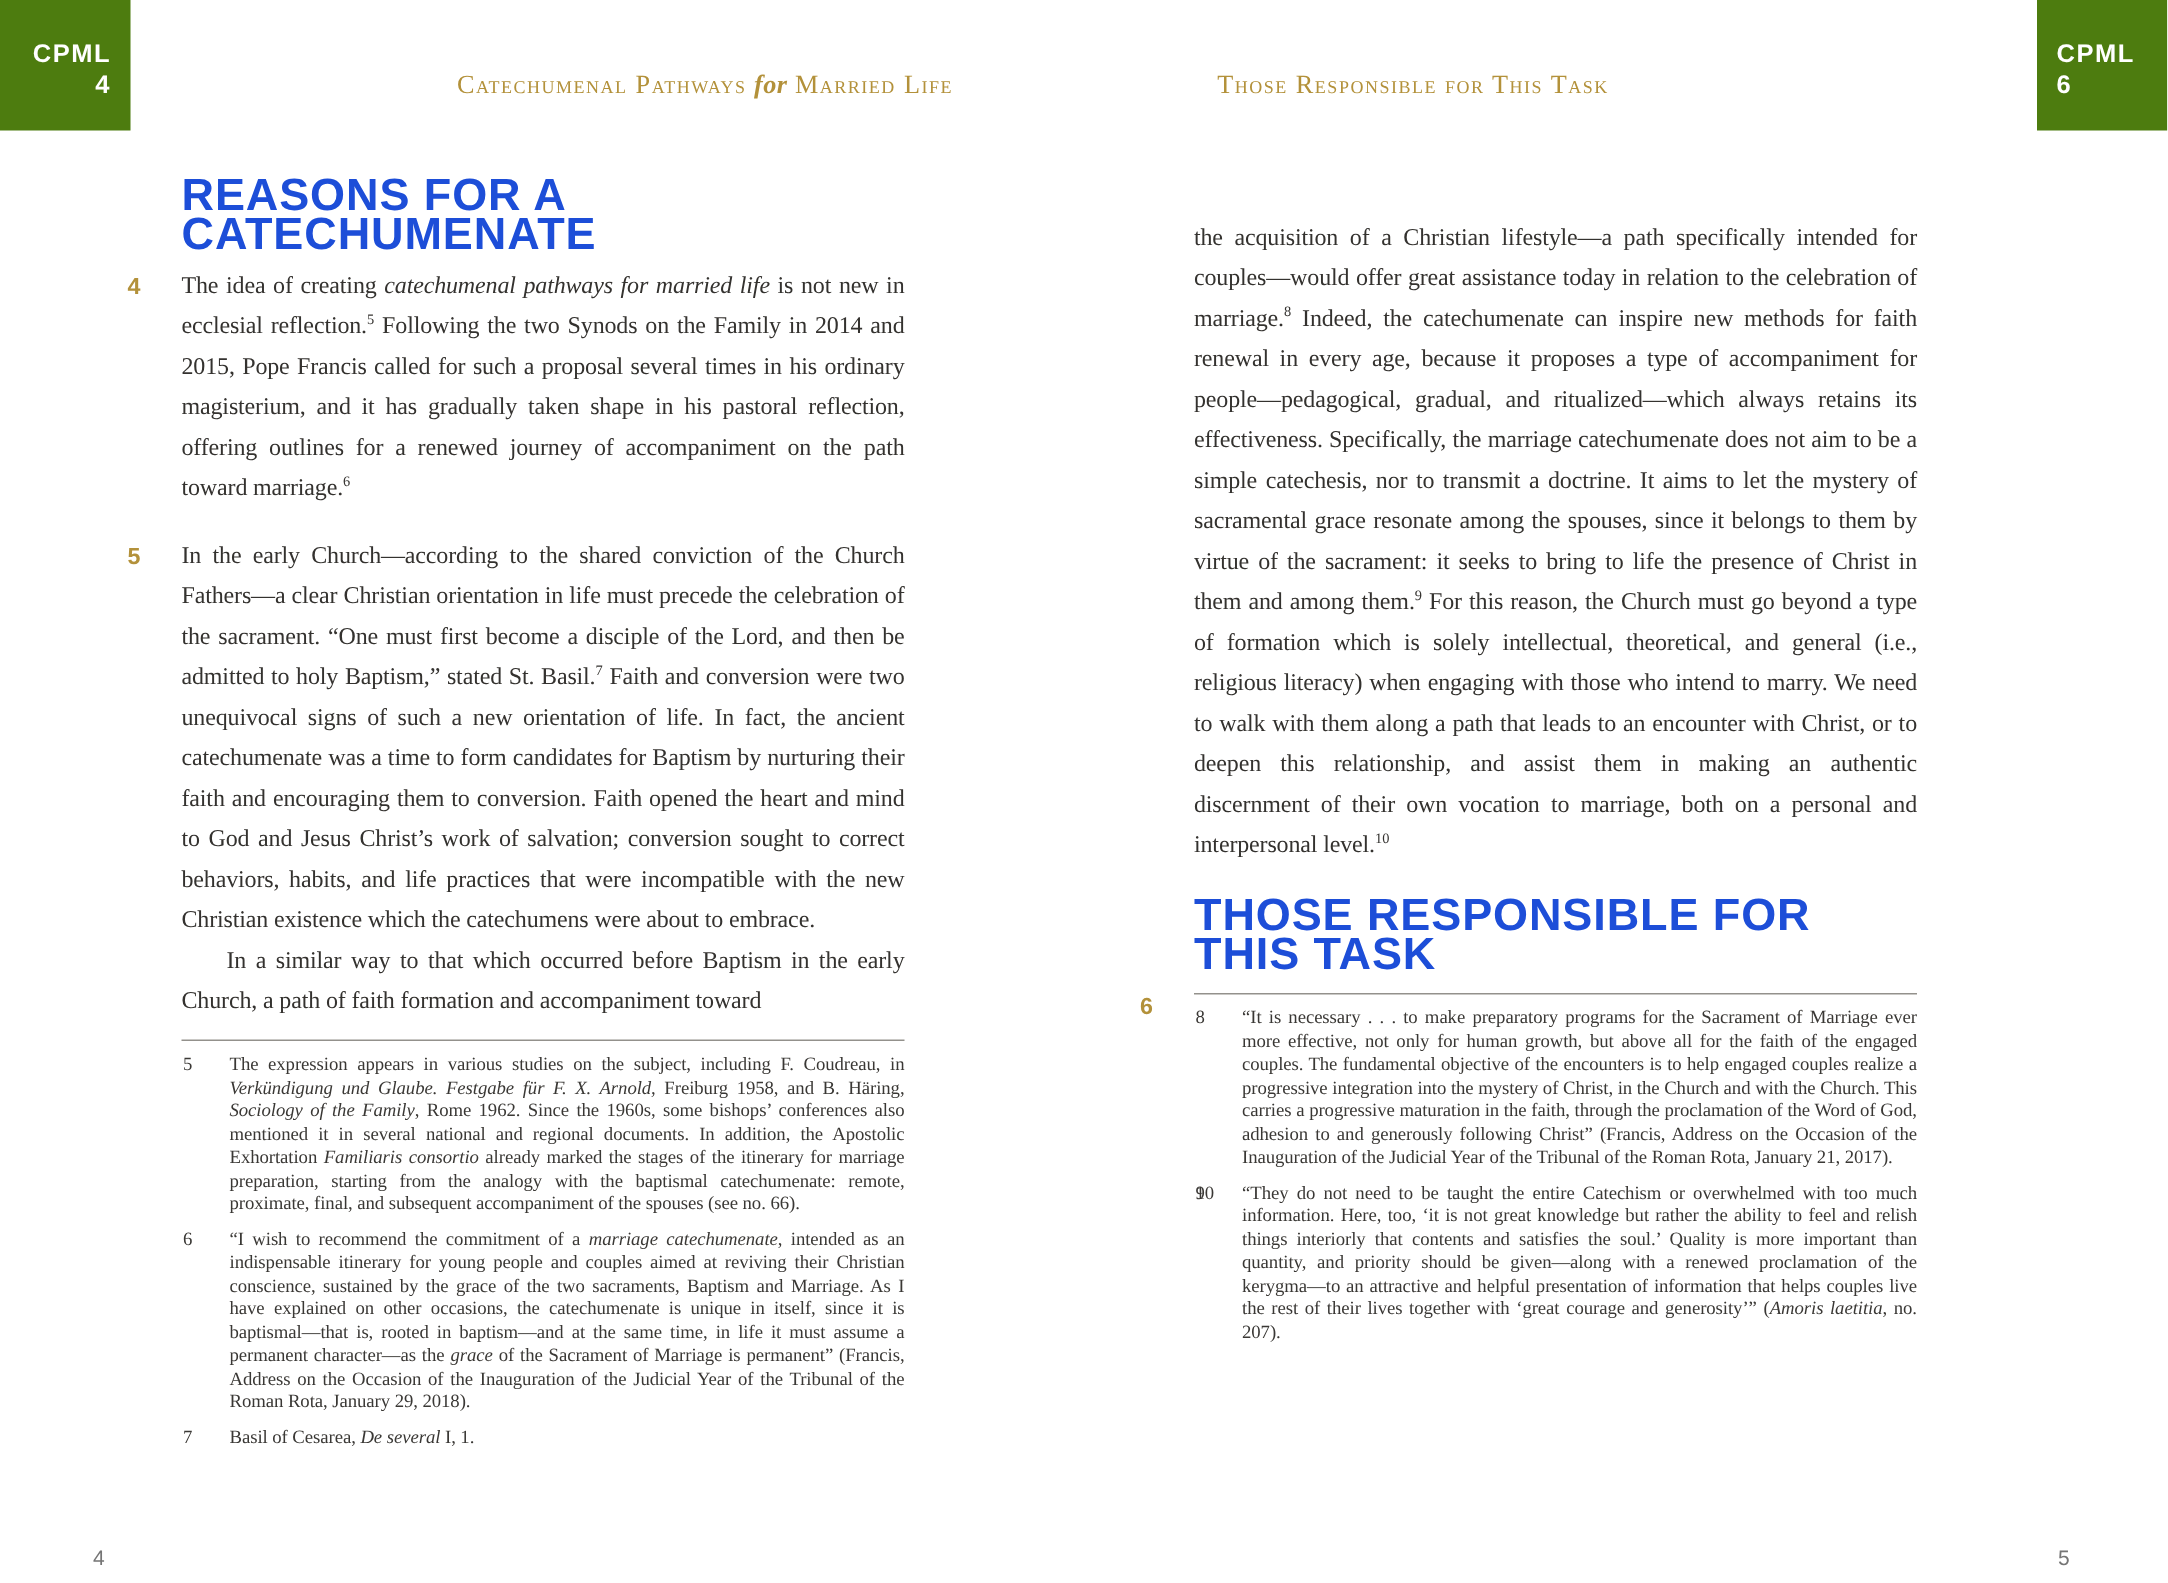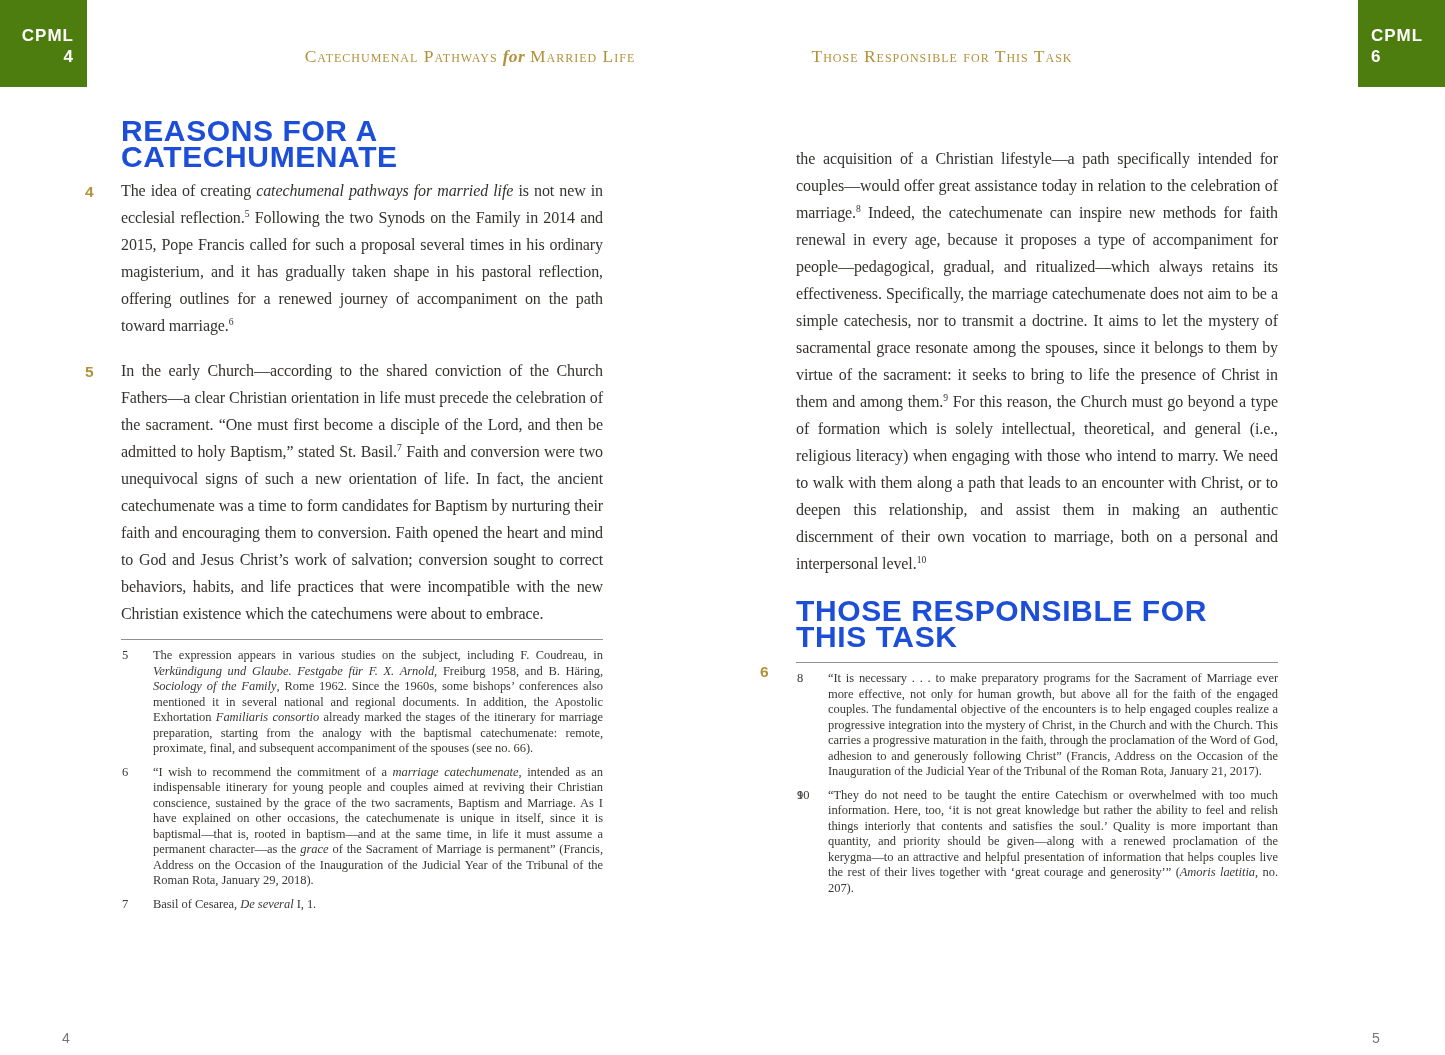--- a/index.html
+++ b/index.html
@@ -90,20 +90,23 @@
     <div class="para">
       <span class="pnum">4</span>
       <span>The idea of creating <i>catechumenal pathways for married life</i> is not new in ecclesial reflection.<sup>5</sup> Following the two Synods on the Family in 2014 and 2015, Pope Francis called for such a proposal several times in his ordinary magisterium, and it has gradually taken shape in his pastoral reflection, offering outlines for a renewed journey of accompaniment on the path toward marriage.<sup>6</sup></span>
     </div>
 
     <div class="para gap">
       <span class="pnum">5</span>
       <span>In the early Church—according to the shared conviction of the Church Fathers—a clear Christian orientation in life must precede the celebration of the sacrament. “One must first become a disciple of the Lord, and then be admitted to holy Baptism,” stated St. Basil.<sup>7</sup> Faith and conversion were two unequivocal signs of such a new orientation of life. In fact, the ancient catechumenate was a time to form candidates for Baptism by nurturing their faith and encouraging them to conversion. Faith opened the heart and mind to God and Jesus Christ’s work of salvation; conversion sought to correct behaviors, habits, and life practices that were incompatible with the new Christian existence which the catechumens were about to embrace.</span>
     </div>
 
+    <div class="para indent">
+      <span>In a similar way to that which occurred before Baptism in the early Church, a path of faith formation and accompaniment toward</span>
+    </div>
 
     <div class="footnotes">
       <div class="footnote">
         <span class="fnum">5</span>
         <span>The expression appears in various studies on the subject, including F. Coudreau, in <i>Verkündigung und Glaube. Festgabe für F. X. Arnold,</i> Freiburg 1958, and B. Häring, <i>Sociology of the Family</i>, Rome 1962. Since the 1960s, some bishops’ conferences also mentioned it in several national and regional documents. In addition, the Apostolic Exhortation <i>Familiaris consortio</i> already marked the stages of the itinerary for marriage preparation, starting from the analogy with the baptismal catechumenate: remote, proximate, final, and subsequent accompaniment of the spouses (see no. 66).</span>
       </div>
       <div class="footnote">
         <span class="fnum">6</span>
         <span>“I wish to recommend the commitment of a <i>marriage catechumenate</i>, intended as an indispensable itinerary for young people and couples aimed at reviving their Christian conscience, sustained by the grace of the two sacraments, Baptism and Marriage. As I have explained on other occasions, the catechumenate is unique in itself, since it is baptismal—that is, rooted in baptism—and at the same time, in life it must assume a permanent character—as the <i>grace</i> of the Sacrament of Marriage is permanent” (Francis, Address on the Occasion of the Inauguration of the Judicial Year of the Tribunal of the Roman Rota, January 29, 2018).</span>
       </div>

